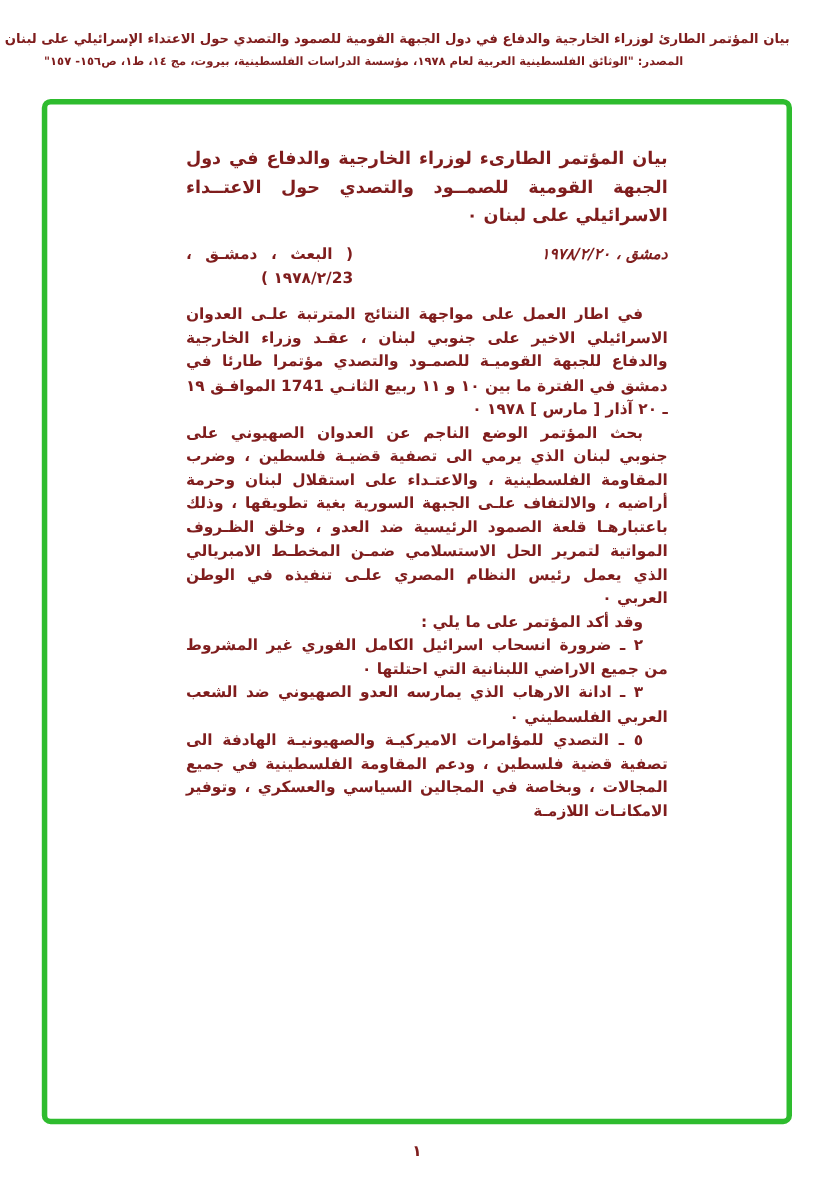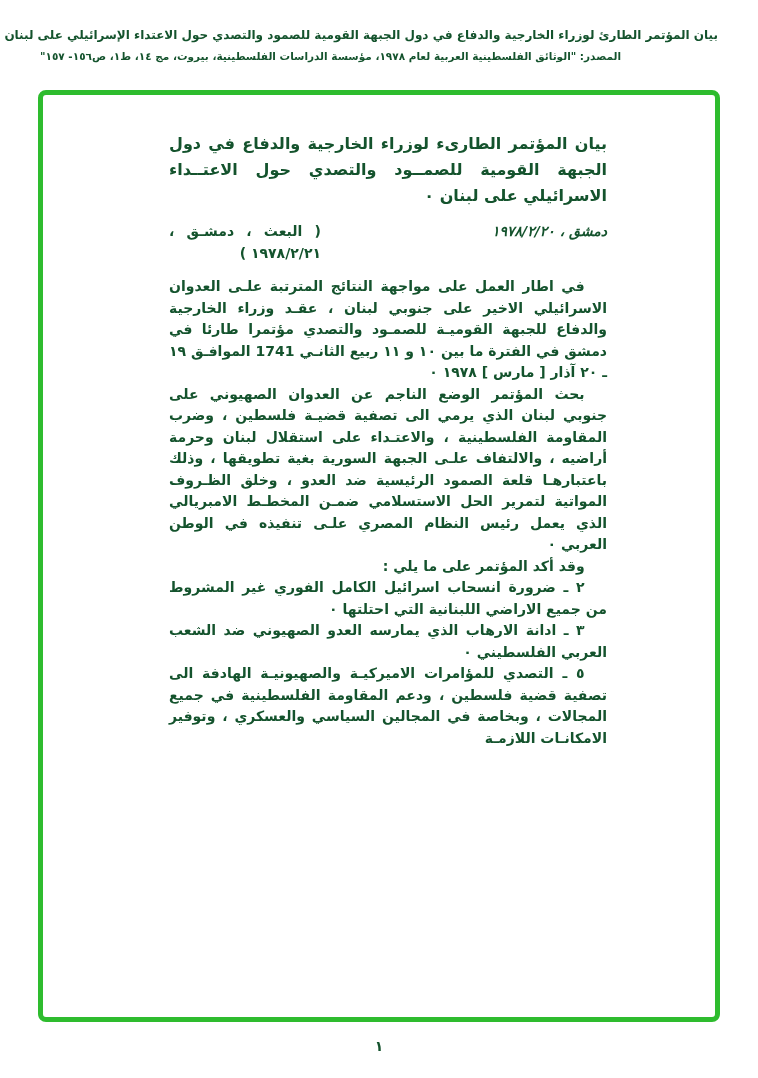--- a/index.html
+++ b/index.html
@@ -2,21 +2,21 @@
 <html><head>
 <meta charset="utf-8">
 <style>
   * { margin: 0; padding: 0; box-sizing: border-box; }
   html, body { background: #ffffff; }
   .page {
     position: relative;
     width: 758px;
     height: 1078px;
     background: #ffffff;
-    color: #14532d;
+    color: #7f1d1d;
     font-family: "DejaVu Sans", sans-serif;
     overflow: hidden;
   }
   .page-header {
     position: absolute;
     top: 28px;
     left: 40px;
     right: 40px;
     direction: rtl;
     text-align: left;
@@ -92,21 +92,21 @@
     <div class="hdr-title">بيان المؤتمر الطارئ لوزراء الخارجية والدفاع في دول الجبهة القومية للصمود والتصدي حول الاعتداء الإسرائيلي على لبنان</div>
     <div class="hdr-source">المصدر: "الوثائق الفلسطينية العربية لعام ١٩٧٨، مؤسسة الدراسات الفلسطينية، بيروت، مج ١٤، ط١، ص١٥٦- ١٥٧"</div>
   </header>
 
   <section class="frame">
     <article class="doc">
       <h1 class="doc-title">بيان المؤتمر الطارىء لوزراء الخارجية والدفاع في دول الجبهة القومية للصمــود والتصدي حول الاعتــداء الاسرائيلي على لبنان ٠</h1>
 
       <div class="dateline">
         <span class="dl-right">دمشق ، ١٩٧٨/٢/٢٠</span>
-        <span class="dl-left">( البعث ، دمشـق ، ١٩٧٨/٢/٢١ )</span>
+        <span class="dl-left">( البعث ، دمشـق ، ١٩٧٨/٢/23 )</span>
       </div>
 
       <div class="paras">
           <p class="para">في اطار العمل على مواجهة النتائج المترتبة علـى العدوان الاسرائيلي الاخير على جنوبي لبنان ، عقـد وزراء الخارجية والدفاع للجبهة القوميـة للصمـود والتصدي مؤتمرا طارئا في دمشق في الفترة ما بين ١٠ و ١١ ربيع الثانـي 1741 الموافـق ١٩ ـ ٢٠ آذار [ مارس ] ١٩٧٨ ٠</p>
           <p class="para">بحث المؤتمر الوضع الناجم عن العدوان الصهيوني على جنوبي لبنان الذي يرمي الى تصفية قضيـة فلسطين ، وضرب المقاومة الفلسطينية ، والاعتـداء على استقلال لبنان وحرمة أراضيه ، والالتفاف علـى الجبهة السورية بغية تطويقها ، وذلك باعتبارهـا قلعة الصمود الرئيسية ضد العدو ، وخلق الظـروف المواتية لتمرير الحل الاستسلامي ضمـن المخطـط الامبريالي الذي يعمل رئيس النظام المصري علـى تنفيذه في الوطن العربي ٠</p>
           <p class="para">وقد أكد المؤتمر على ما يلي :</p>
           <p class="para">٢ ـ ضرورة انسحاب اسرائيل الكامل الفوري غير المشروط من جميع الاراضي اللبنانية التي احتلتها ٠</p>
           <p class="para">٣ ـ ادانة الارهاب الذي يمارسه العدو الصهيوني ضد الشعب العربي الفلسطيني ٠</p>
           <p class="para">٥ ـ التصدي للمؤامرات الاميركيـة والصهيونيـة الهادفة الى تصفية قضية فلسطين ، ودعم المقاومة الفلسطينية في جميع المجالات ، وبخاصة في المجالين السياسي والعسكري ، وتوفير الامكانـات اللازمـة</p>
         </div>

